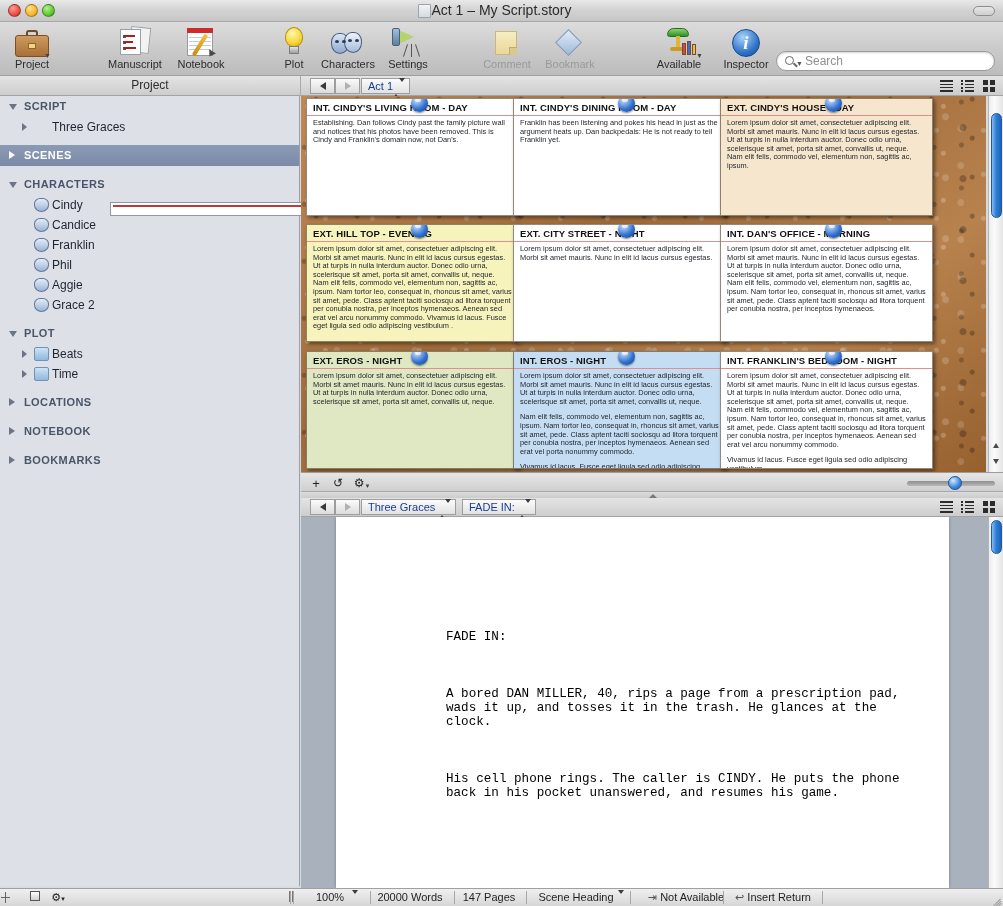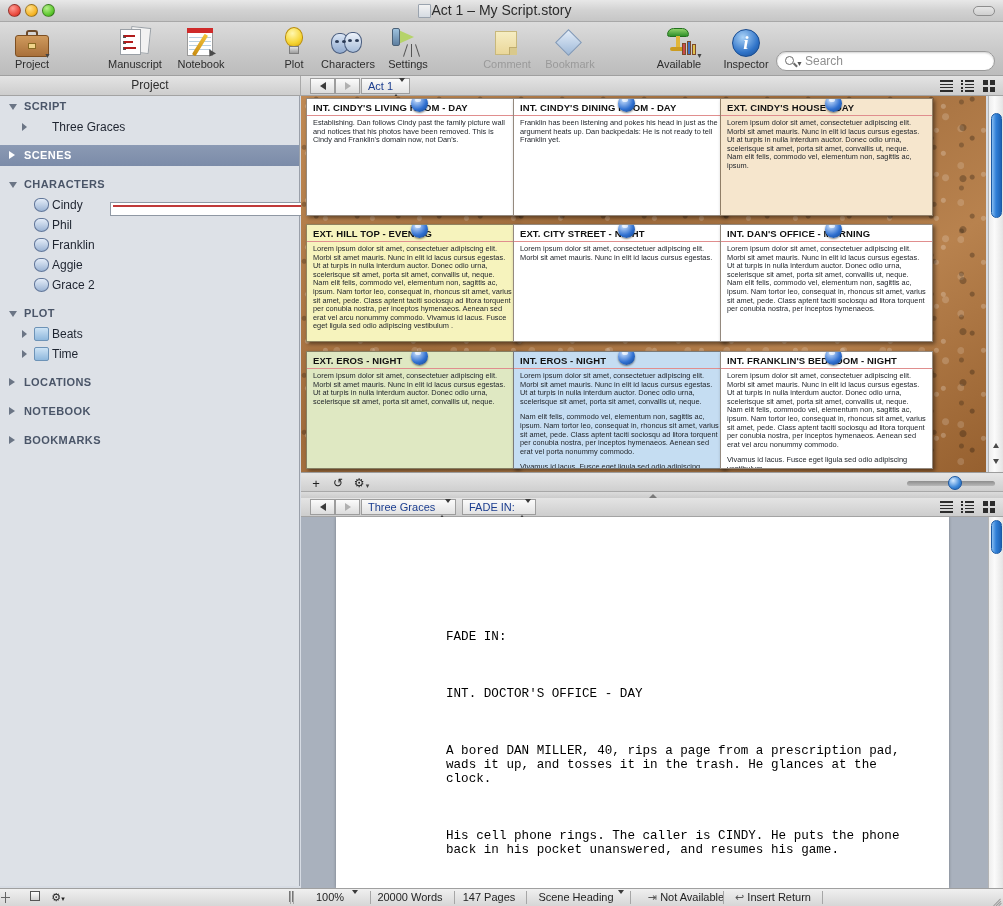--- a/index.html
+++ b/index.html
@@ -545,25 +545,29 @@
     <div class="sb-group">
       <span class="tri down"></span>
       <span>CHARACTERS</span>
     </div>
     <div class="sb-item">
       <span class="sb-ic mask"></span>
       <span>Cindy</span>
     </div>
     <div class="sb-item">
       <span class="sb-ic mask"></span>
-      <span>Phil</span>
+      <span>Candice</span>
     </div>
     <div class="sb-item">
       <span class="sb-ic mask"></span>
       <span>Franklin</span>
+    </div>
+    <div class="sb-item">
+      <span class="sb-ic mask"></span>
+      <span>Phil</span>
     </div>
     <div class="sb-item">
       <span class="sb-ic mask"></span>
       <span>Aggie</span>
     </div>
     <div class="sb-item">
       <span class="sb-ic mask"></span>
       <span>Grace 2</span>
     </div>
     <div class="sb-spacer"></div>
@@ -749,21 +753,20 @@
             <b></b>
           </span>
       </div>
     </div>
   </div>
 
   <div class="editor">
     <div class="page">
       <div class="script">
         <div class="blk">FADE IN:</div>
-        <div class="blk">INT. DOCTOR'S OFFICE - DAY</div>
         <div class="blk">A bored DAN MILLER, 40, rips a page from a prescription pad,
 wads it up, and tosses it in the trash. He glances at the
 clock.</div>
         <div class="blk">His cell phone rings. The caller is CINDY. He puts the phone
 back in his pocket unanswered, and resumes his game.</div>
         
         
         
         
         

